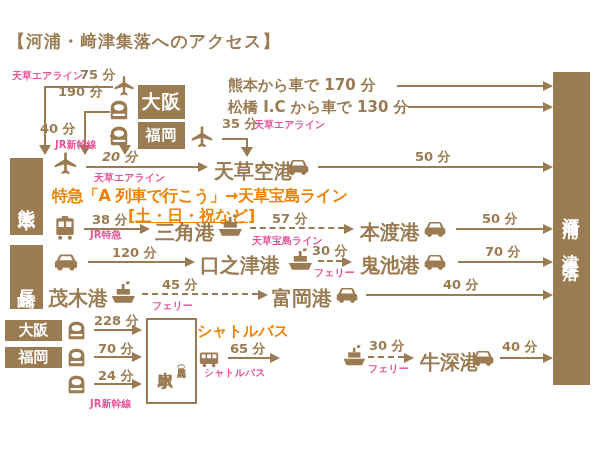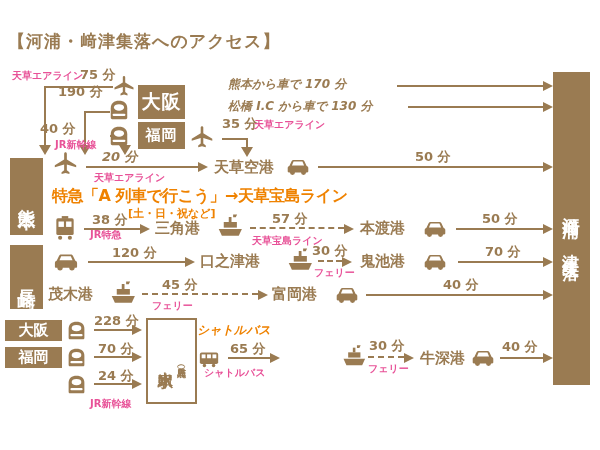--- a/index.html
+++ b/index.html
@@ -8,22 +8,22 @@
   .abs{position:absolute;}
   .br{color:#9a7b52;}
   .pk{color:#e85298;font-size:10px;white-space:nowrap;}
   .or{color:#ef8200;}
   .box{position:absolute;background:#9a7b52;color:#fff;display:flex;align-items:center;justify-content:center;white-space:nowrap;}
   .hl{position:absolute;height:2px;background:#9a7b52;}
   .vl{position:absolute;width:2px;background:#9a7b52;}
   .dl{position:absolute;height:0;border-top:2px dashed #9a7b52;}
   .ar{position:absolute;width:0;height:0;border-top:5px solid transparent;border-bottom:5px solid transparent;border-left:10px solid #9a7b52;}
   .ad{position:absolute;width:0;height:0;border-left:6px solid transparent;border-right:6px solid transparent;border-top:10px solid #9a7b52;}
-  .t10{font-size:11px;} .t13{font-size:13px;white-space:nowrap;}
-  .t15{font-size:12px;white-space:nowrap;font-style:italic;} .t16{font-size:15px;white-space:nowrap;}
+  .t10{font-size:16px;text-decoration:underline;} .t13{font-size:13px;white-space:nowrap;}
+  .t15{font-size:15px;white-space:nowrap;} .t16{font-size:20px;white-space:nowrap;}
   .ic{position:absolute;} .ic svg{display:block;width:100%;height:100%;fill:#9a7b52;}
   .vt{writing-mode:vertical-rl;text-orientation:upright;}
   .title{font-size:17px;letter-spacing:1px;white-space:nowrap;}
   .destbar{flex-direction:column;letter-spacing:5px;font-size:17px;}
   .izumi{position:absolute;background:#fff;border:2px solid #9a7b52;display:flex;align-items:center;justify-content:center;}
   .izumi .main{writing-mode:vertical-rl;font-size:15px;color:#9a7b52;letter-spacing:1px;}
   .izumi .paren{writing-mode:vertical-rl;text-orientation:mixed;font-size:9px;color:#9a7b52;}
 </style>
 </head>
 <body>

